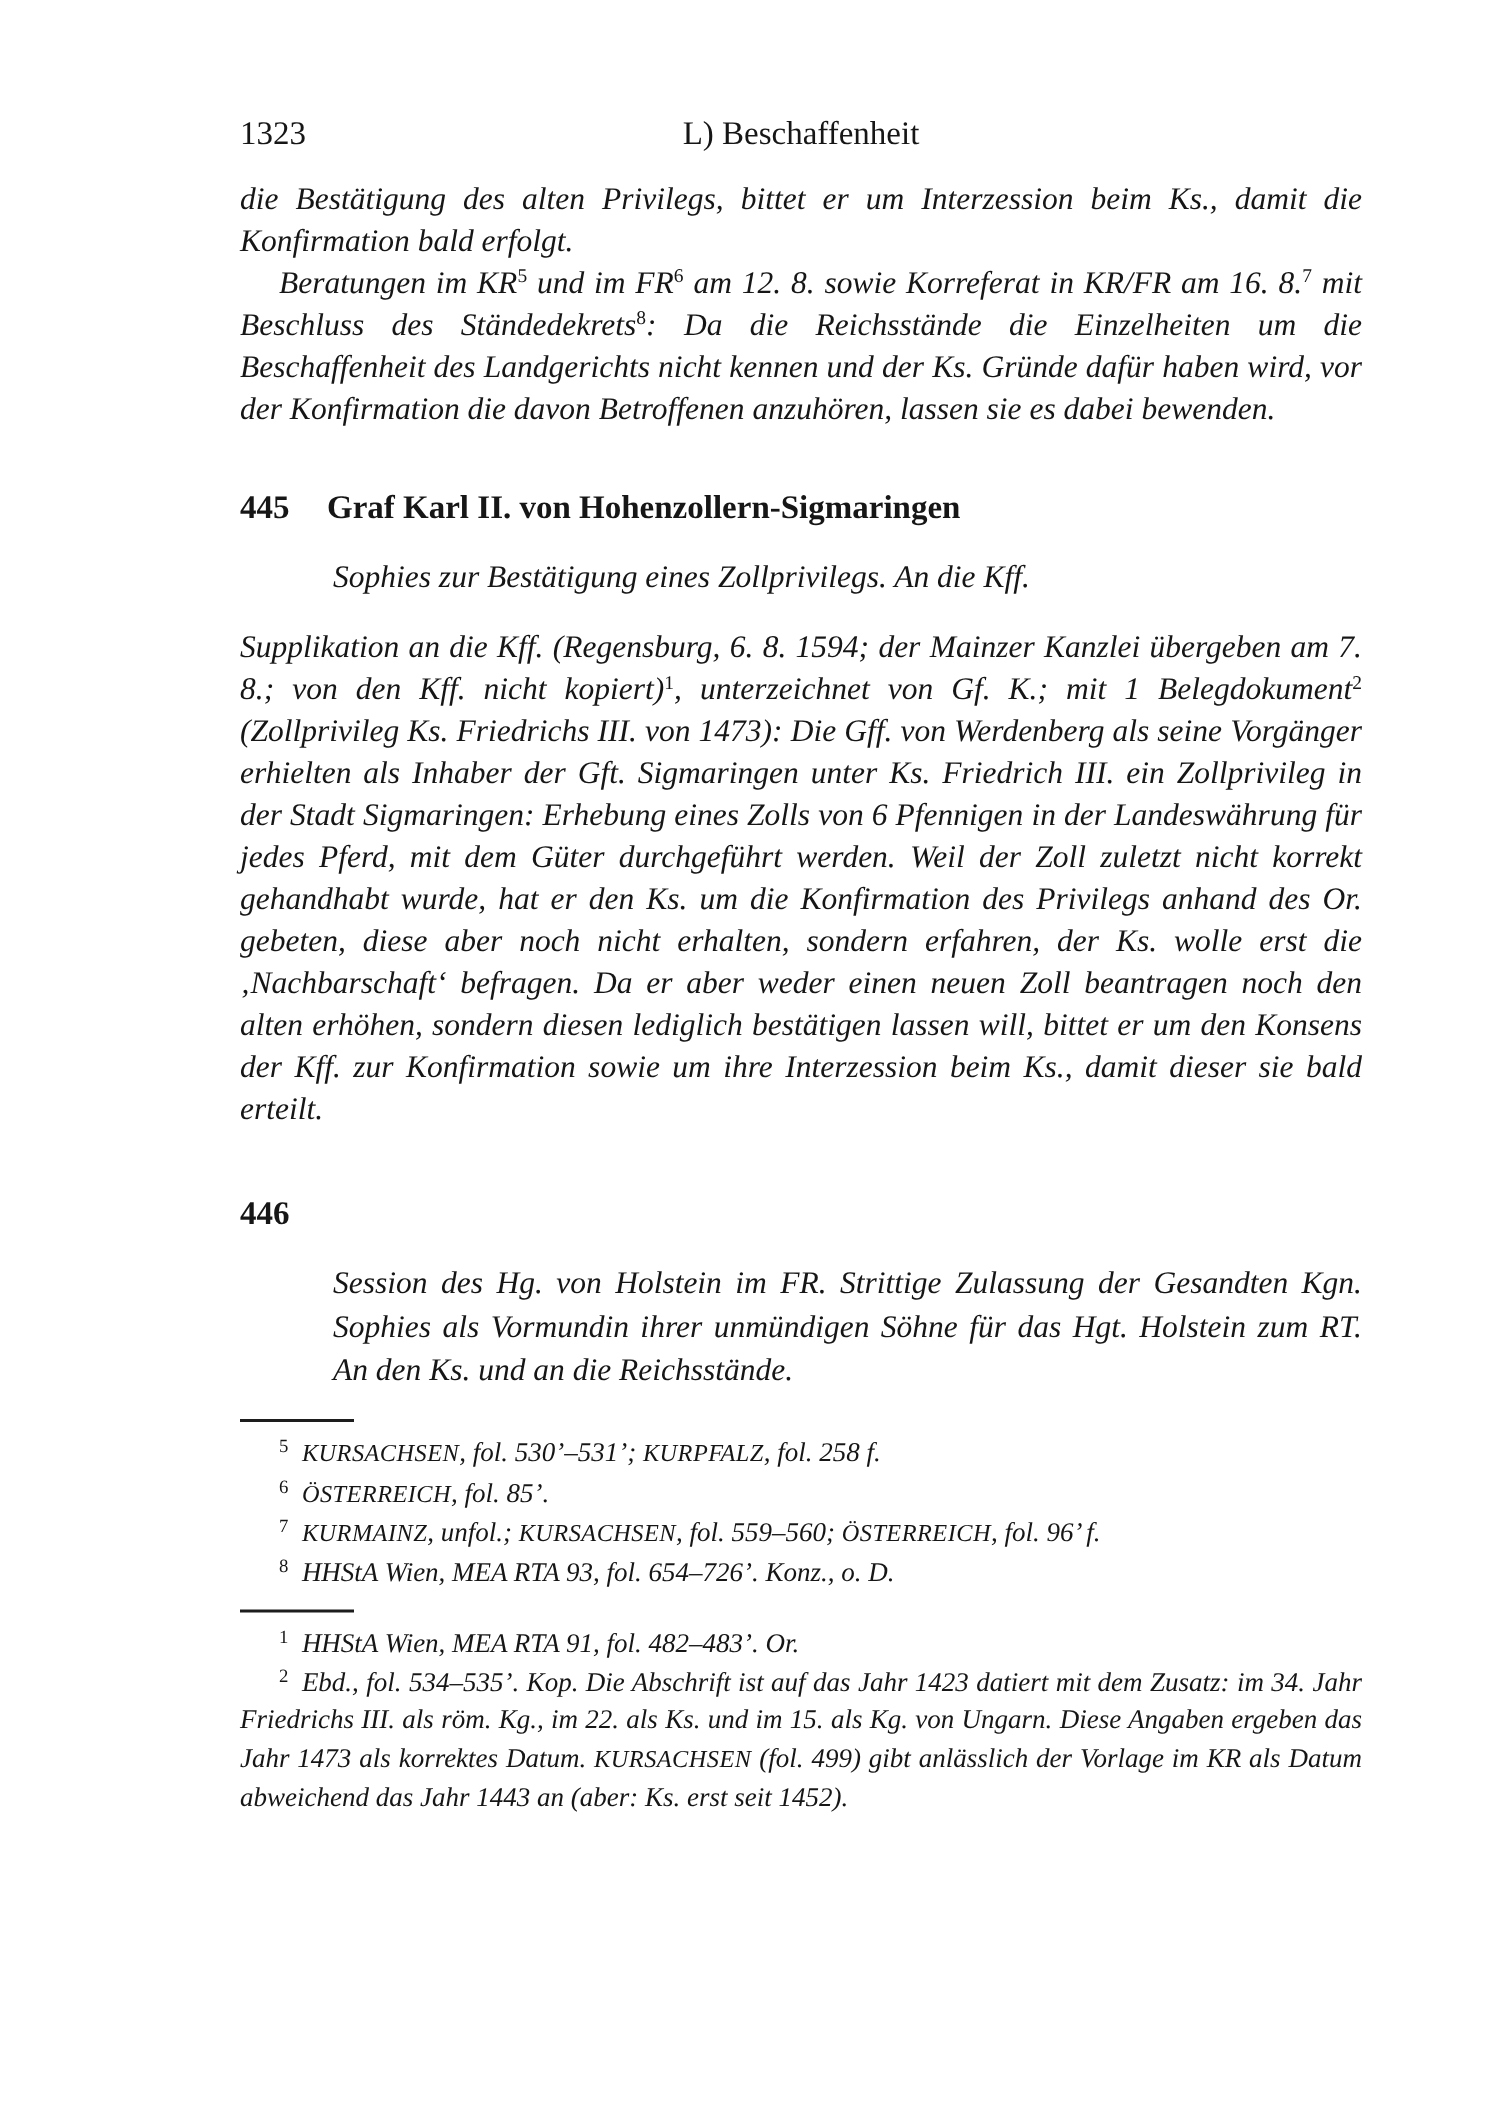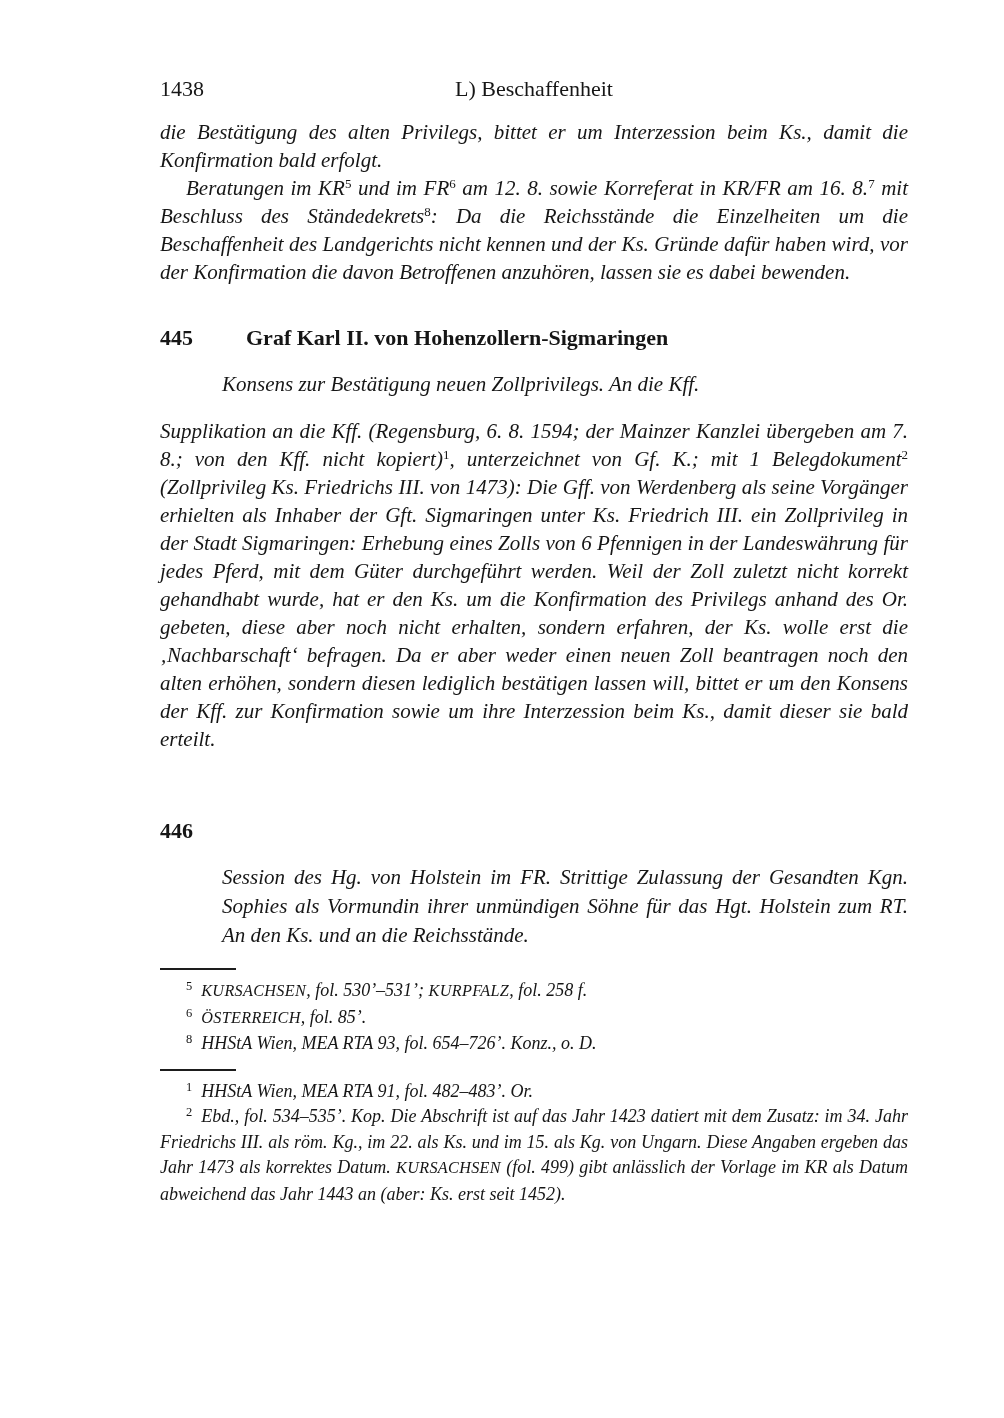--- a/index.html
+++ b/index.html
@@ -32,24 +32,23 @@
   .indent { text-indent: 26px; }
 
   
   .entry-heading {
     display: flex;
     font-style: normal;
     font-weight: bold;
     font-size: 22px;
     line-height: 28px;
     margin: 38px 0 18px 0;
-    gap: 28px;
   }
   .entry-number { width: 58px; flex: none; }
-  .entry-heading-446 { margin-top: 64px; }
+  .entry-heading-446 { margin-top: 42px; }
 
   .subtitle {
     font-style: italic;
     font-size: 21px;
     line-height: 29px;
     margin-left: 62px;
     margin-bottom: 18px;
     text-align: justify;
   }
 
@@ -88,51 +87,52 @@
     margin-right: 9px;
   }
   .sc { font-size: 0.9em; letter-spacing: 0.02em; }
 </style>
 </head>
 <body>
 
 <div class="page">
 
   <div class="page-header">
-    <span class="page-number">1438</span>
+    <span class="page-number">1323</span>
     <div class="running-head">L) Beschaffenheit</div>
   </div>
 
   <div class="body-text">
     <p>die Bestätigung des alten Privilegs, bittet er um Interzession beim Ks., damit die Konfirmation bald erfolgt.</p>
     <p class="indent">Beratungen im KR<sup class="fnref">5</sup> und im FR<sup class="fnref">6</sup> am 12. 8. sowie Korreferat in KR/FR am 16. 8.<sup class="fnref">7</sup> mit Beschluss des Ständedekrets<sup class="fnref">8</sup>: Da die Reichsstände die Einzelheiten um die Beschaffenheit des Landgerichts nicht kennen und der Ks. Gründe dafür haben wird, vor der Konfirmation die davon Betroffenen anzuhören, lassen sie es dabei bewenden.</p>
   </div>
 
   <div>
     <div class="entry-heading">
       <span class="entry-number">445</span>
       <span>Graf Karl II. von Hohenzollern-Sigmaringen</span>
     </div>
-    <p class="subtitle">Konsens zur Bestätigung neuen Zollprivilegs. An die Kff.</p>
+    <p class="subtitle">Sophies zur Bestätigung eines Zollprivilegs. An die Kff.</p>
     <div class="body-text">
       <p>Supplikation an die Kff. (Regensburg, 6. 8. 1594; der Mainzer Kanzlei übergeben am 7. 8.; von den Kff. nicht kopiert)<sup class="fnref">1</sup>, unterzeichnet von Gf. K.; mit 1 Belegdokument<sup class="fnref">2</sup> (Zollprivileg Ks. Friedrichs III. von 1473): Die Gff. von Werdenberg als seine Vorgänger erhielten als Inhaber der Gft. Sigmaringen unter Ks. Friedrich III. ein Zollprivileg in der Stadt Sigmaringen: Erhebung eines Zolls von 6 Pfennigen in der Landeswährung für jedes Pferd, mit dem Güter durchgeführt werden. Weil der Zoll zuletzt nicht korrekt gehandhabt wurde, hat er den Ks. um die Konfirmation des Privilegs anhand des Or. gebeten, diese aber noch nicht erhalten, sondern erfahren, der Ks. wolle erst die ‚Nachbarschaft‘ befragen. Da er aber weder einen neuen Zoll beantragen noch den alten erhöhen, sondern diesen lediglich bestätigen lassen will, bittet er um den Konsens der Kff. zur Konfirmation sowie um ihre Interzession beim Ks., damit dieser sie bald erteilt.</p>
     </div>
   </div>
 
   <div>
     <div class="entry-heading entry-heading-446">
       <span class="entry-number">446</span>
     </div>
     <p class="subtitle">Session des Hg. von Holstein im FR. Strittige Zulassung der Gesandten Kgn. Sophies als Vormundin ihrer unmündigen Söhne für das Hgt. Holstein zum RT. An den Ks. und an die Reichsstände.</p>
   </div>
 
   <hr class="footnote-sep">
   <div class="footnotes" id="footnotes-upper">
       <p class="footnote"><sup class="fn-num">5</sup><span><span class="sc">KURSACHSEN</span>, fol. 530’–531’; <span class="sc">KURPFALZ</span>, fol. 258 f.</span></p>
       <p class="footnote"><sup class="fn-num">6</sup><span><span class="sc">ÖSTERREICH</span>, fol. 85’.</span></p>
+      <p class="footnote"><sup class="fn-num">7</sup><span><span class="sc">KURMAINZ</span>, unfol.; <span class="sc">KURSACHSEN</span>, fol. 559–560; <span class="sc">ÖSTERREICH</span>, fol. 96’ f.</span></p>
       <p class="footnote"><sup class="fn-num">8</sup><span>HHStA Wien, MEA RTA 93, fol. 654–726’. Konz., o. D.</span></p>
     </div>
 
   <hr class="footnote-sep lower">
   <div class="footnotes" id="footnotes-lower">
       <p class="footnote"><sup class="fn-num">1</sup><span>HHStA Wien, MEA RTA 91, fol. 482–483’. Or.</span></p>
       <p class="footnote"><sup class="fn-num">2</sup><span>Ebd., fol. 534–535’. Kop. Die Abschrift ist auf das Jahr 1423 datiert mit dem Zusatz: im 34. Jahr Friedrichs III. als röm. Kg., im 22. als Ks. und im 15. als Kg. von Ungarn. Diese Angaben ergeben das Jahr 1473 als korrektes Datum. <span class="sc">KURSACHSEN</span> (fol. 499) gibt anlässlich der Vorlage im KR als Datum abweichend das Jahr 1443 an (aber: Ks. erst seit 1452).</span></p>
     </div>
 
 </div>

